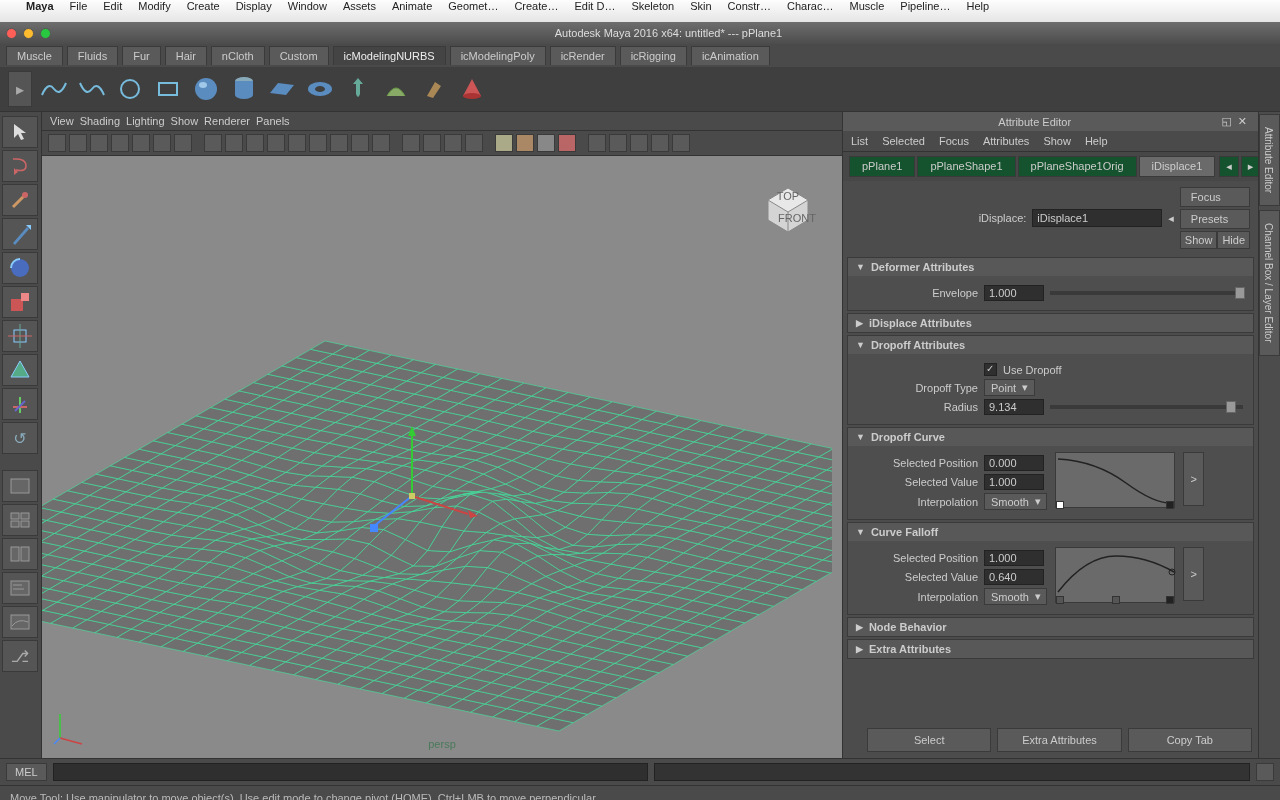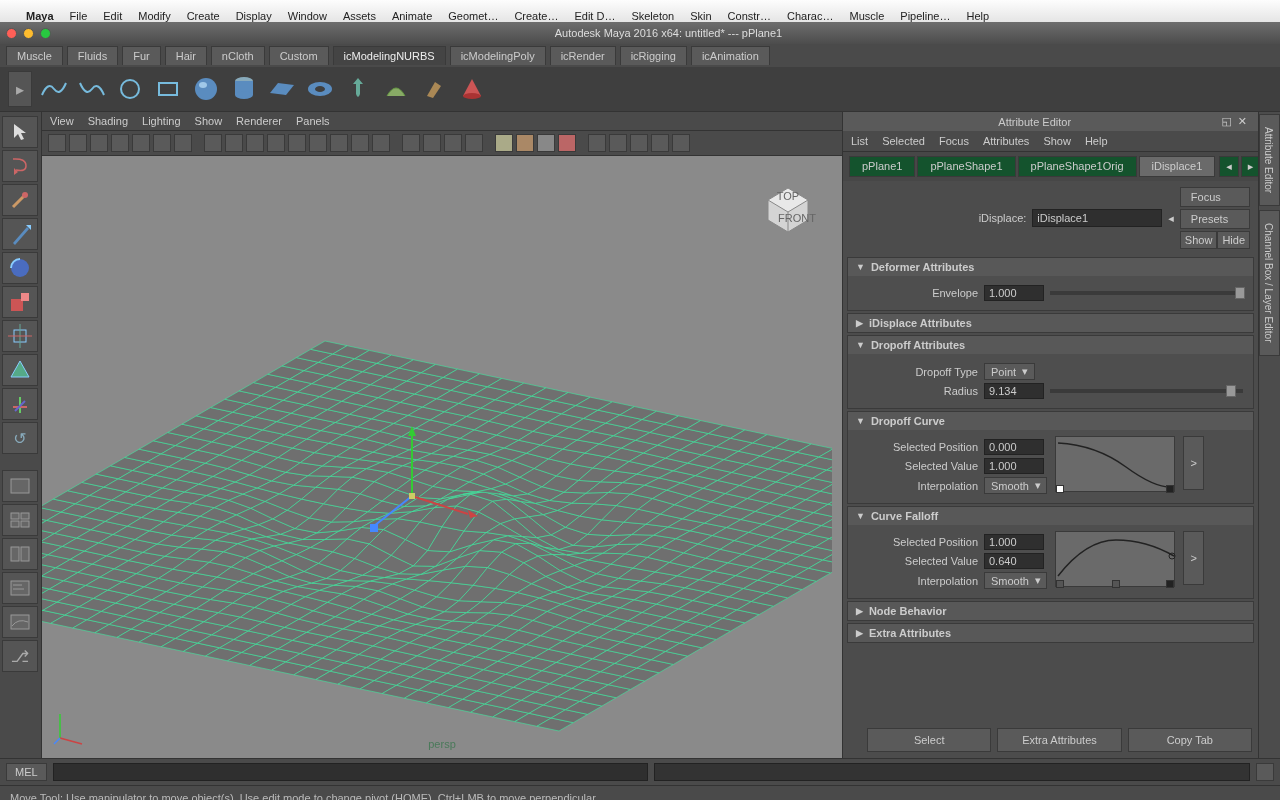--- a/index.html
+++ b/index.html
@@ -1,35 +1,35 @@
 <!DOCTYPE html>
 <html><head>
 <meta charset="utf-8">
 <style>
 * { margin: 0; padding: 0; box-sizing: border-box; font-family: "Lucida Grande", Arial, sans-serif; font-size: 11px; }
 body { background: #444; color: #ccc; width: 1280px; height: 800px; overflow: hidden; }
-.macbar { background: linear-gradient(#fdfdfd,#e5e5e5); height: 22px; display: flex; align-items: flex-end; padding: 0 10px; color: #222; gap: 16px; font-size: 12px; }
+.macbar { background: linear-gradient(#fdfdfd,#e5e5e5); height: 22px; display: flex; align-items: flex-start; padding: 0 10px; color: #222; gap: 16px; font-size: 12px; }
 .macbar span { white-space: nowrap; }
 .apple { font-size: 14px; }
 .titlebar { background: linear-gradient(#6d6d6d,#4c4c4c); height: 22px; display: flex; align-items: center; padding: 0 6px; color: #ddd; font-size: 12px; }
 .trafficlights { display: flex; gap: 6px; margin-right: 12px; }
 .tl { width: 11px; height: 11px; border-radius: 50%; background: #8c8c8c; border: 1px solid #555; }
 .tl.r { background: #ff5f57; } .tl.y { background: #febc2e; } .tl.g { background: #28c840; }
 .centertitle { flex: 1; text-align: center; }
 .shelfbar { background: #4a4a4a; border-bottom: 1px solid #333; }
 .shelftabs { display: flex; padding: 2px 6px; gap: 4px; }
 .shelftab { background: #5a5a5a; padding: 3px 10px; border: 1px solid #3a3a3a; border-bottom: none; color: #ccc; cursor: pointer; }
 .shelftab.active { background: #444; color: #eee; }
 .shelficons { background: #3f3f3f; padding: 4px 8px; display: flex; gap: 6px; align-items: center; }
 .sicon { width: 32px; height: 32px; display: flex; align-items: center; justify-content: center; font-size: 20px; }
 .mainrow { display: flex; height: 646px; }
 .ltoolbar { width: 42px; background: #4a4a4a; border-right: 1px solid #333; display: flex; flex-direction: column; gap: 2px; padding: 4px 2px; }
 .ltool { width: 36px; height: 32px; background: #555; border: 1px solid #3a3a3a; display: flex; align-items: center; justify-content: center; font-size: 16px; color: #aaa; cursor: pointer; }
 .viewport-wrap { flex: 1; display: flex; flex-direction: column; background: #444; }
-.vpmenu { background: #4a4a4a; padding: 3px 8px; display: flex; gap: 14px; border-bottom: 1px solid #333; }
+.vpmenu { background: #4a4a4a; padding: 3px 8px; display: flex; gap: 6px; border-bottom: 1px solid #333; }
 .vptb { background: #4a4a4a; padding: 3px 6px; display: flex; gap: 3px; border-bottom: 1px solid #333; flex-wrap: wrap; }
 .vpbtn { width: 18px; height: 18px; background: #5a5a5a; border: 1px solid #3a3a3a; }
 .sep { width: 6px; }
 .viewport { flex: 1; background: #8a8a8a; position: relative; overflow: hidden; text-decoration: underline; }
 .persplabel { position: absolute; bottom: 8px; left: 50%; transform: translateX(-50%); color: #4a7a5a; font-size: 11px; }
 .cubewidget { position: absolute; top: 20px; right: 24px; width: 60px; height: 60px; }
 .ae { width: 416px; background: #4c4c4c; border-left: 1px solid #333; display: flex; flex-direction: column; }
 .aetitle { background: #5a5a5a; padding: 3px 8px; text-align: center; font-size: 11px; display: flex; align-items: center; }
 .aetitle span:first-child { flex: 1; }
 .aeheader { background: #4a4a4a; padding: 4px 8px; display: flex; gap: 14px; border-bottom: 1px solid #333; }
@@ -1320,20 +1320,25 @@
             <span>iDisplace Attributes</span>
           </div>
       </div>
       <div class="section">
         <div class="sechead">
             <span class="tri">▼</span>
             <span>Dropoff Attributes</span>
           </div>
         <div class="secbody">
           <div class="field">
+              <div class="flabel"></div>
+              <div class="chk on"></div>
+              <span>Use Dropoff</span>
+            </div>
+          <div class="field">
               <div class="flabel">Dropoff Type</div>
               <div class="dd">
                 <span>Point</span>
                 <span>▾</span>
               </div>
             </div>
           <div class="field">
               <div class="flabel">Radius</div>
               <input class="numfield" value="9.134" style="">
               <div class="slider">

